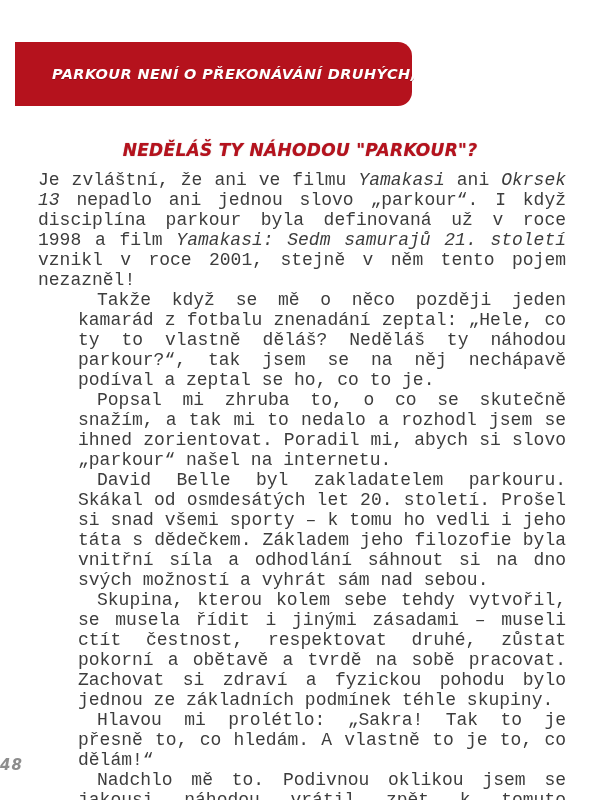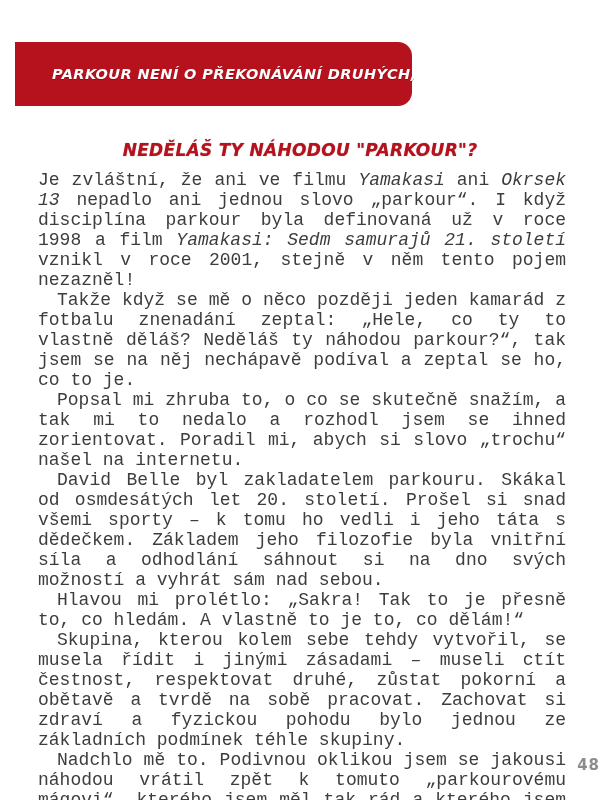--- a/index.html
+++ b/index.html
@@ -71,53 +71,54 @@
     left: 38px;
     top: 170px;
     width: 528px;
     color: var(--ink);
     font-size: 18px;
     line-height: 20px;
     text-align: justify;
     font-family: Liberation Mono, monospace;
   }
   .para { margin: 0; }
-  .para.indent { text-indent: 19px; }
+  .para.indent { text-indent: 19px; margin-left: 40px; }
   .it { font-style: italic; }
 
   
   .page-number {
     position: absolute;
     top: 756px;
     left: 0;
     width: 100%;
-    text-align: right;
+    text-align: left;
     font-family: "DejaVu Sans", sans-serif;
     font-weight: bold;
+    font-style: italic;
     font-size: 15px;
     letter-spacing: 1px;
     color: var(--gray);
   }
 </style>
 </head>
 <body>
 
 <div class="page">
 
   <div class="banner">
     <div class="banner-line">PARKOUR NENÍ O PŘEKONÁVÁNÍ DRUHÝCH,</div>
   </div>
 
   <h1 class="heading">NEDĚLÁŠ TY NÁHODOU "PARKOUR"?</h1>
 
   <div class="body-text">
       <p class="para"><span>Je zvláštní, že ani ve filmu </span><span class="it">Yamakasi</span><span> ani </span><span class="it">Okrsek 13</span><span> nepadlo ani jednou slovo „parkour“. I když disciplína parkour byla definovaná už v roce 1998 a film </span><span class="it">Yamakasi: Sedm samurajů 21. století</span><span> vznikl v roce 2001, stejně v něm tento pojem nezazněl!</span></p>
       <p class="para indent"><span>Takže když se mě o něco později jeden kamarád z fotbalu znenadání zeptal: „Hele, co ty to vlastně děláš? Neděláš ty náhodou parkour?“, tak jsem se na něj nechápavě podíval a zeptal se ho, co to je.</span></p>
-      <p class="para indent"><span>Popsal mi zhruba to, o co se skutečně snažím, a tak mi to nedalo a rozhodl jsem se ihned zorientovat. Poradil mi, abych si slovo „trochu“ našel na internetu.</span></p>
+      <p class="para indent"><span>Popsal mi zhruba to, o co se skutečně snažím, a tak mi to nedalo a rozhodl jsem se ihned zorientovat. Poradil mi, abych si slovo „parkour“ našel na internetu.</span></p>
       <p class="para indent"><span>David Belle byl zakladatelem parkouru. Skákal od osmdesátých let 20. století. Prošel si snad všemi sporty – k tomu ho vedli i jeho táta s dědečkem. Základem jeho filozofie byla vnitřní síla a odhodlání sáhnout si na dno svých možností a vyhrát sám nad sebou.</span></p>
+      <p class="para indent"><span>Skupina, kterou kolem sebe tehdy vytvořil, se musela řídit i jinými zásadami – museli ctít čestnost, respektovat druhé, zůstat pokorní a obětavě a tvrdě na sobě pracovat. Zachovat si zdraví a fyzickou pohodu bylo jednou ze základních podmínek téhle skupiny.</span></p>
       <p class="para indent"><span>Hlavou mi prolétlo: „Sakra! Tak to je přesně to, co hledám. A vlastně to je to, co dělám!“</span></p>
-      <p class="para indent"><span>Skupina, kterou kolem sebe tehdy vytvořil, se musela řídit i jinými zásadami – museli ctít čestnost, respektovat druhé, zůstat pokorní a obětavě a tvrdě na sobě pracovat. Zachovat si zdraví a fyzickou pohodu bylo jednou ze základních podmínek téhle skupiny.</span></p>
       <p class="para indent"><span>Nadchlo mě to. Podivnou oklikou jsem se jakousi náhodou vrátil zpět k tomuto „parkourovému mágovi“, kterého jsem měl tak rád a kterého jsem tak obdivoval a snažil se zvládnout všechny ty prvky a triky, které on předváděl ve filmech a na YouTubu…</span></p>
     </div>
 
   <div class="page-number">48</div>
 
 </div>
 
 </body></html>

